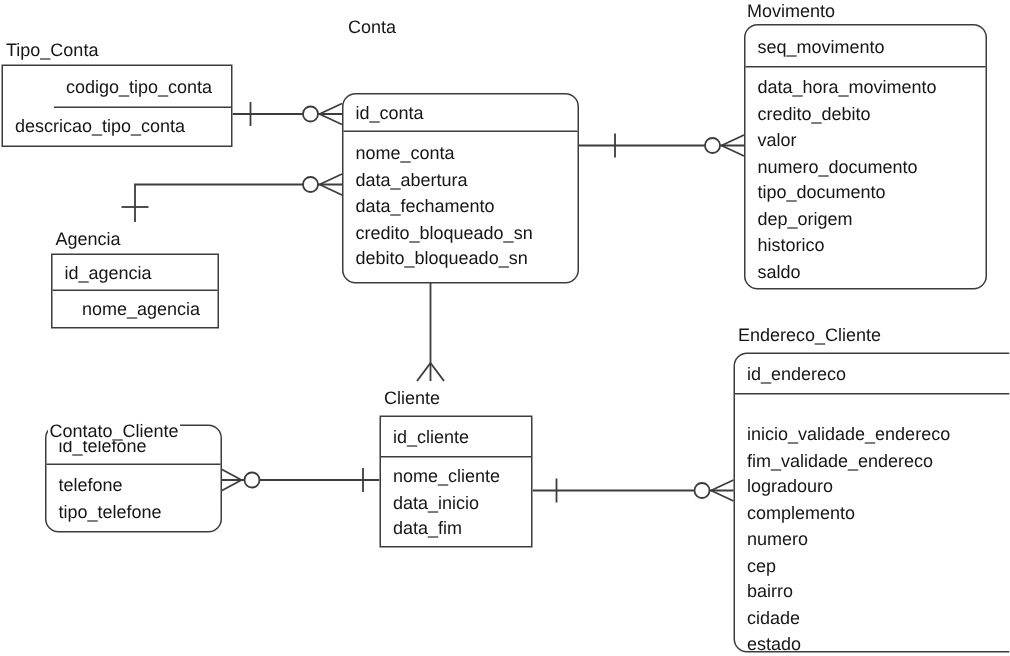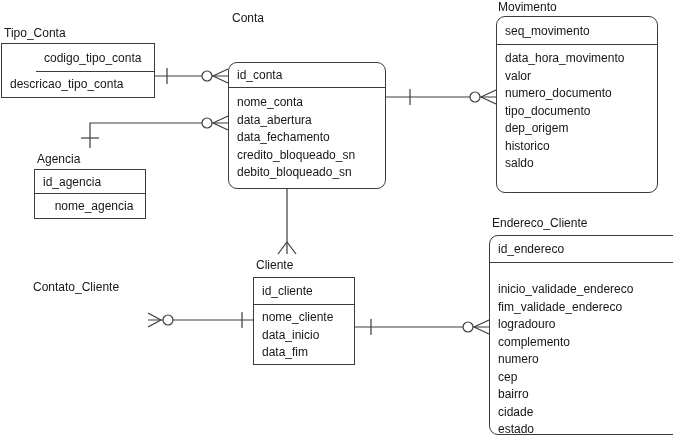--- a/index.html
+++ b/index.html
@@ -138,20 +138,21 @@
     </div>
   </div>
 
   <div class="entity-title" style="left:497px;top:0px;">Movimento</div>
   <div class="entity rounded" style="left:496px;top:16px;width:162px;height:177px;">
     <div class="key-section" style="height:28px;align-items:center;">
       <div>seq_movimento</div>
     </div>
     <div class="attr-section" style="padding-top:5px;">
       <div class="attr">data_hora_movimento</div>
+      <div class="attr">credito_debito</div>
       <div class="attr">valor</div>
       <div class="attr">numero_documento</div>
       <div class="attr">tipo_documento</div>
       <div class="attr">dep_origem</div>
       <div class="attr">historico</div>
       <div class="attr">saldo</div>
     </div>
   </div>
 
   <div class="entity-title" style="left:36px;top:152px;">Agencia</div>
@@ -170,20 +171,29 @@
       <div>id_cliente</div>
     </div>
     <div class="attr-section" style="padding-top:4px;">
       <div class="attr">nome_cliente</div>
       <div class="attr">data_inicio</div>
       <div class="attr">data_fim</div>
     </div>
   </div>
 
   <div class="entity-title" style="left:32px;top:280px;">Contato_Cliente</div>
+  <div class="entity rounded" style="left:30px;top:283px;width:118px;height:72px;">
+    <div class="key-section" style="height:26px;">
+      <div>id_telefone</div>
+    </div>
+    <div class="attr-section" style="padding-top:5px;">
+      <div class="attr">telefone</div>
+      <div class="attr">tipo_telefone</div>
+    </div>
+  </div>
 
   <div class="entity-title" style="left:491px;top:216px;">Endereco_Cliente</div>
   <div class="entity rounded" style="left:489px;top:235px;width:198px;height:200px;">
     <div class="key-section" style="height:27px;">
       <div>id_endereco</div>
     </div>
     <div class="attr-section" style="padding-top:6px;margin-top:12px;">
       <div class="attr">inicio_validade_endereco</div>
       <div class="attr">fim_validade_endereco</div>
       <div class="attr">logradouro</div>

